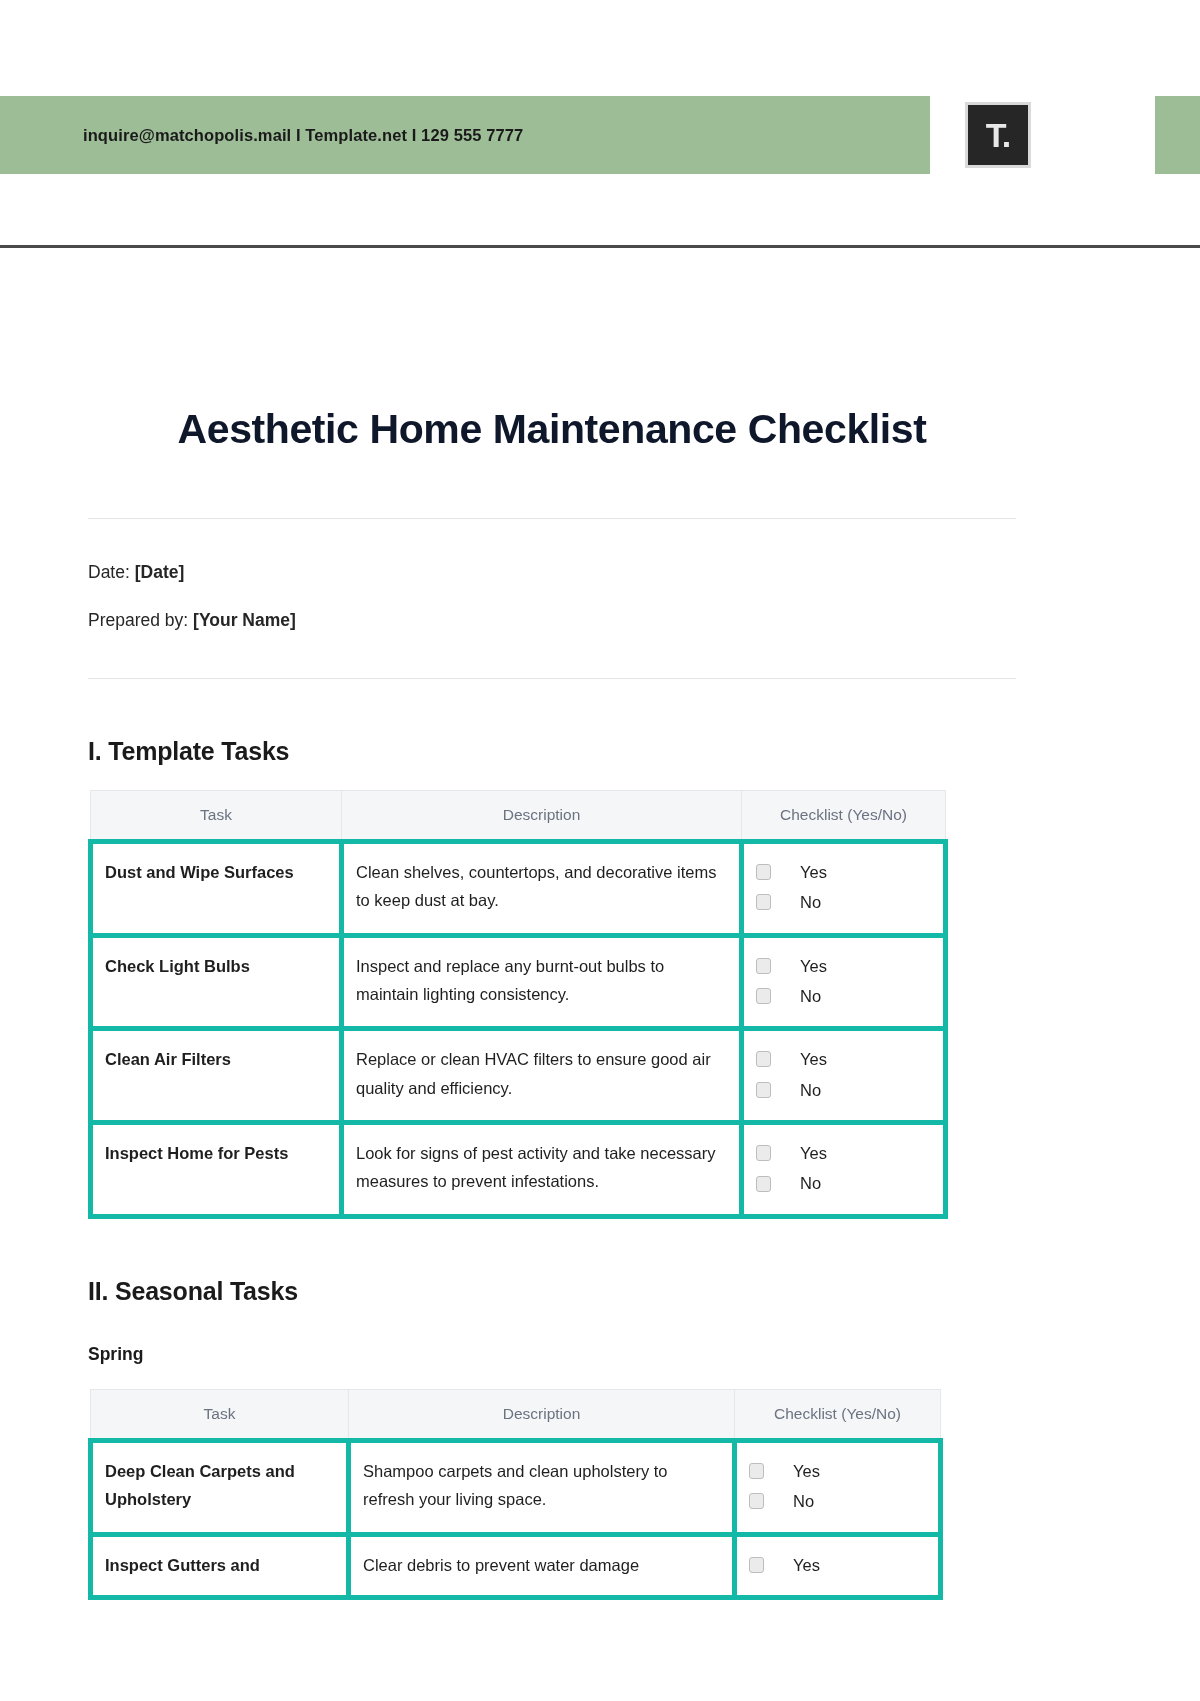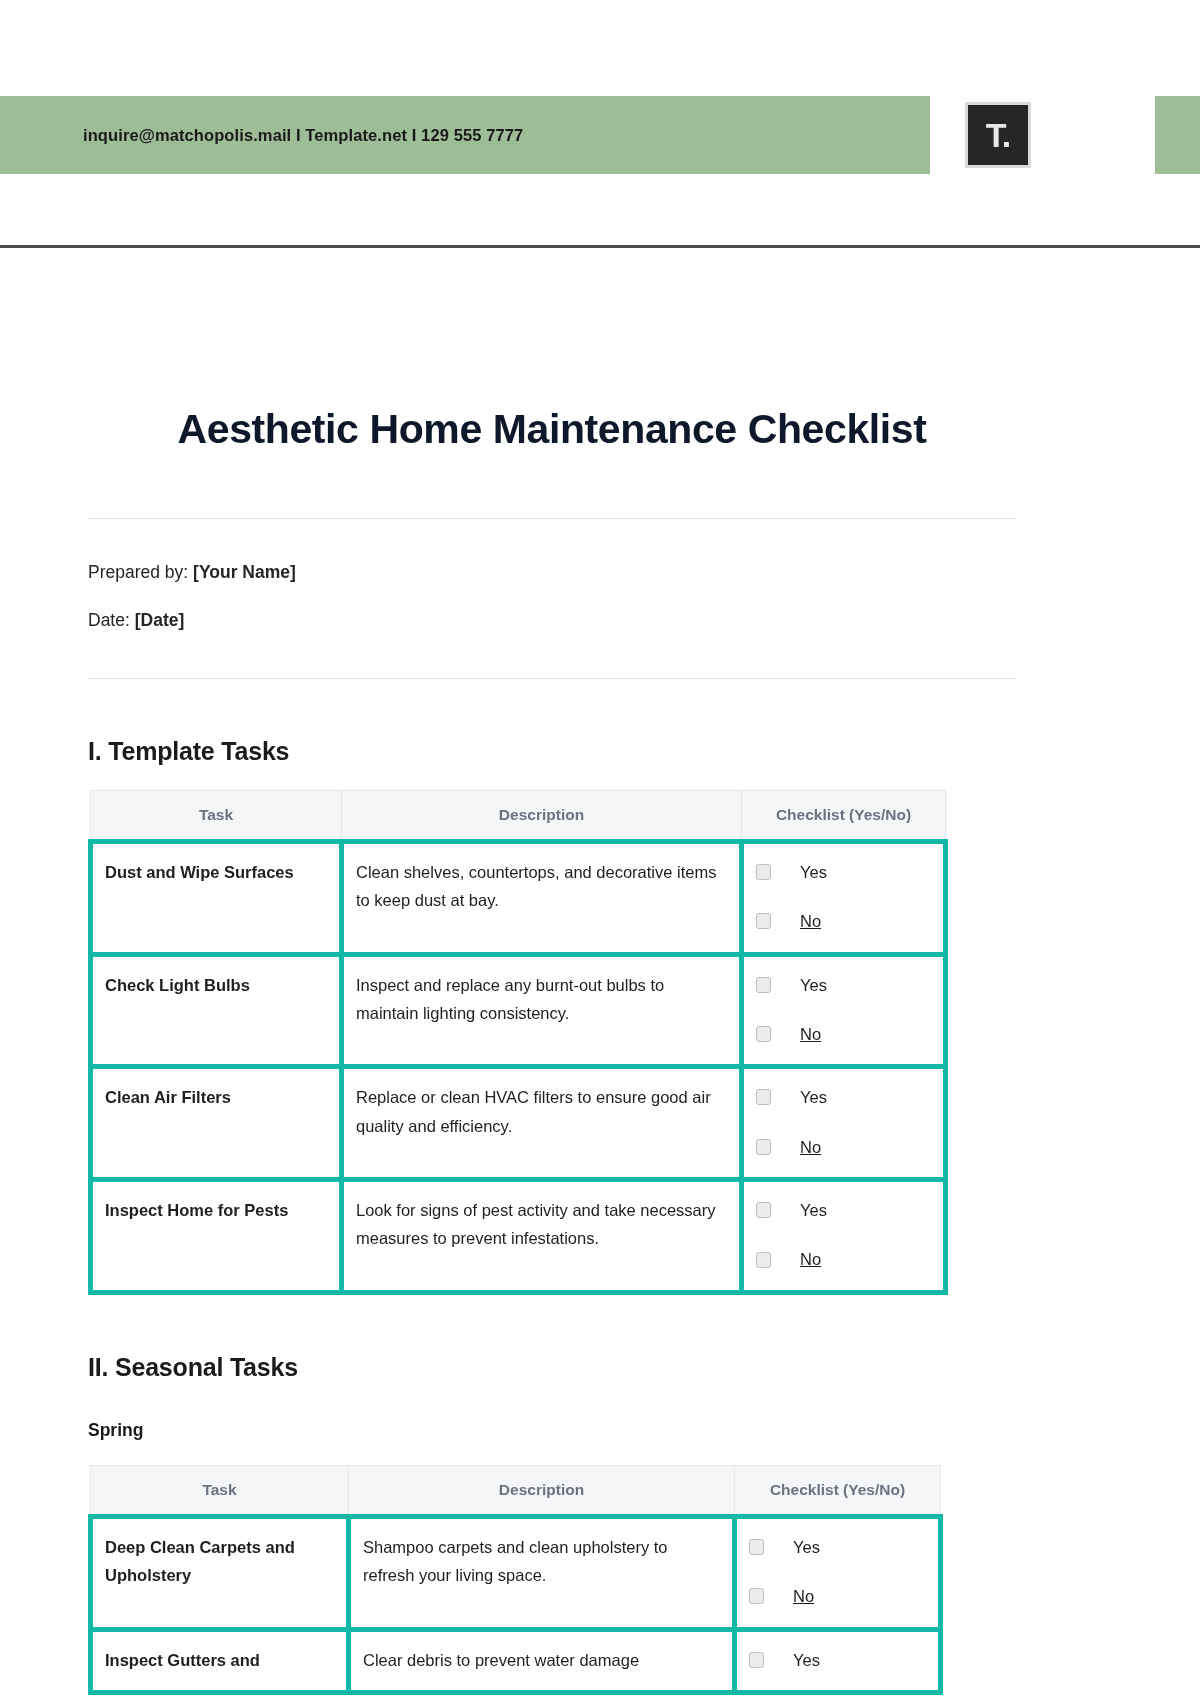--- a/index.html
+++ b/index.html
@@ -143,21 +143,21 @@
     width: 855px;
     margin-top: 24px;
     table-layout: fixed;
   }
   table.cl-table.t-spring { width: 850px; }
 
   table.cl-table th {
     background: #f5f6f8;
     color: #6b7280;
     font-size: 15.5px;
-    font-weight: 700;
+    font-weight: 400;
     text-align: center;
     padding: 15px 10px;
     border: 1px solid #e6e7ea;
     border-bottom: 1px solid #dfe1e5;
   }
   table.cl-table td {
     border: 5px solid #14b8a6;
     padding: 14px 12px 16px 12px;
     vertical-align: top;
     font-size: 16.5px;
@@ -174,21 +174,21 @@
   .t-spring col.c1 { width: 258px; }
   .t-spring col.c2 { width: 386px; }
   .t-spring col.c3 { width: 206px; }
 
   .check-row {
     display: flex;
     align-items: center;
     gap: 29px;
     line-height: 1.72;
   }
-  .check-row + .check-row { margin-top: 21px; text-decoration: underline; }
+  .check-row + .check-row { margin-top: 2px; }
   .checkbox {
     width: 15px;
     height: 16px;
     box-sizing: border-box;
     border: 1px solid #bdbdbd;
     border-radius: 3px;
     background: #ebebeb;
     flex: 0 0 auto;
   }
   .check-label { font-size: 16.5px; color: #1f1f1f; }
@@ -213,26 +213,26 @@
 <div class="page-rule"></div>
 
 <div class="doc">
 
   <h1 class="doc-title">Aesthetic Home Maintenance Checklist</h1>
 
   <div class="hr-light hr-1"></div>
 
   <div class="meta-block">
     <p class="meta-line">
+      <span class="meta-label">Date:</span>
+      <span class="meta-value">[Date]</span>
+    </p>
+    <p class="meta-line">
       <span class="meta-label">Prepared by:</span>
       <span class="meta-value">[Your Name]</span>
-    </p>
-    <p class="meta-line">
-      <span class="meta-label">Date:</span>
-      <span class="meta-value">[Date]</span>
     </p>
   </div>
 
   <div class="hr-light hr-2"></div>
 
   <h2 class="section-heading">I. Template Tasks</h2>
 
   <table class="cl-table t-monthly">
     <colgroup>
         <col class="c1">

